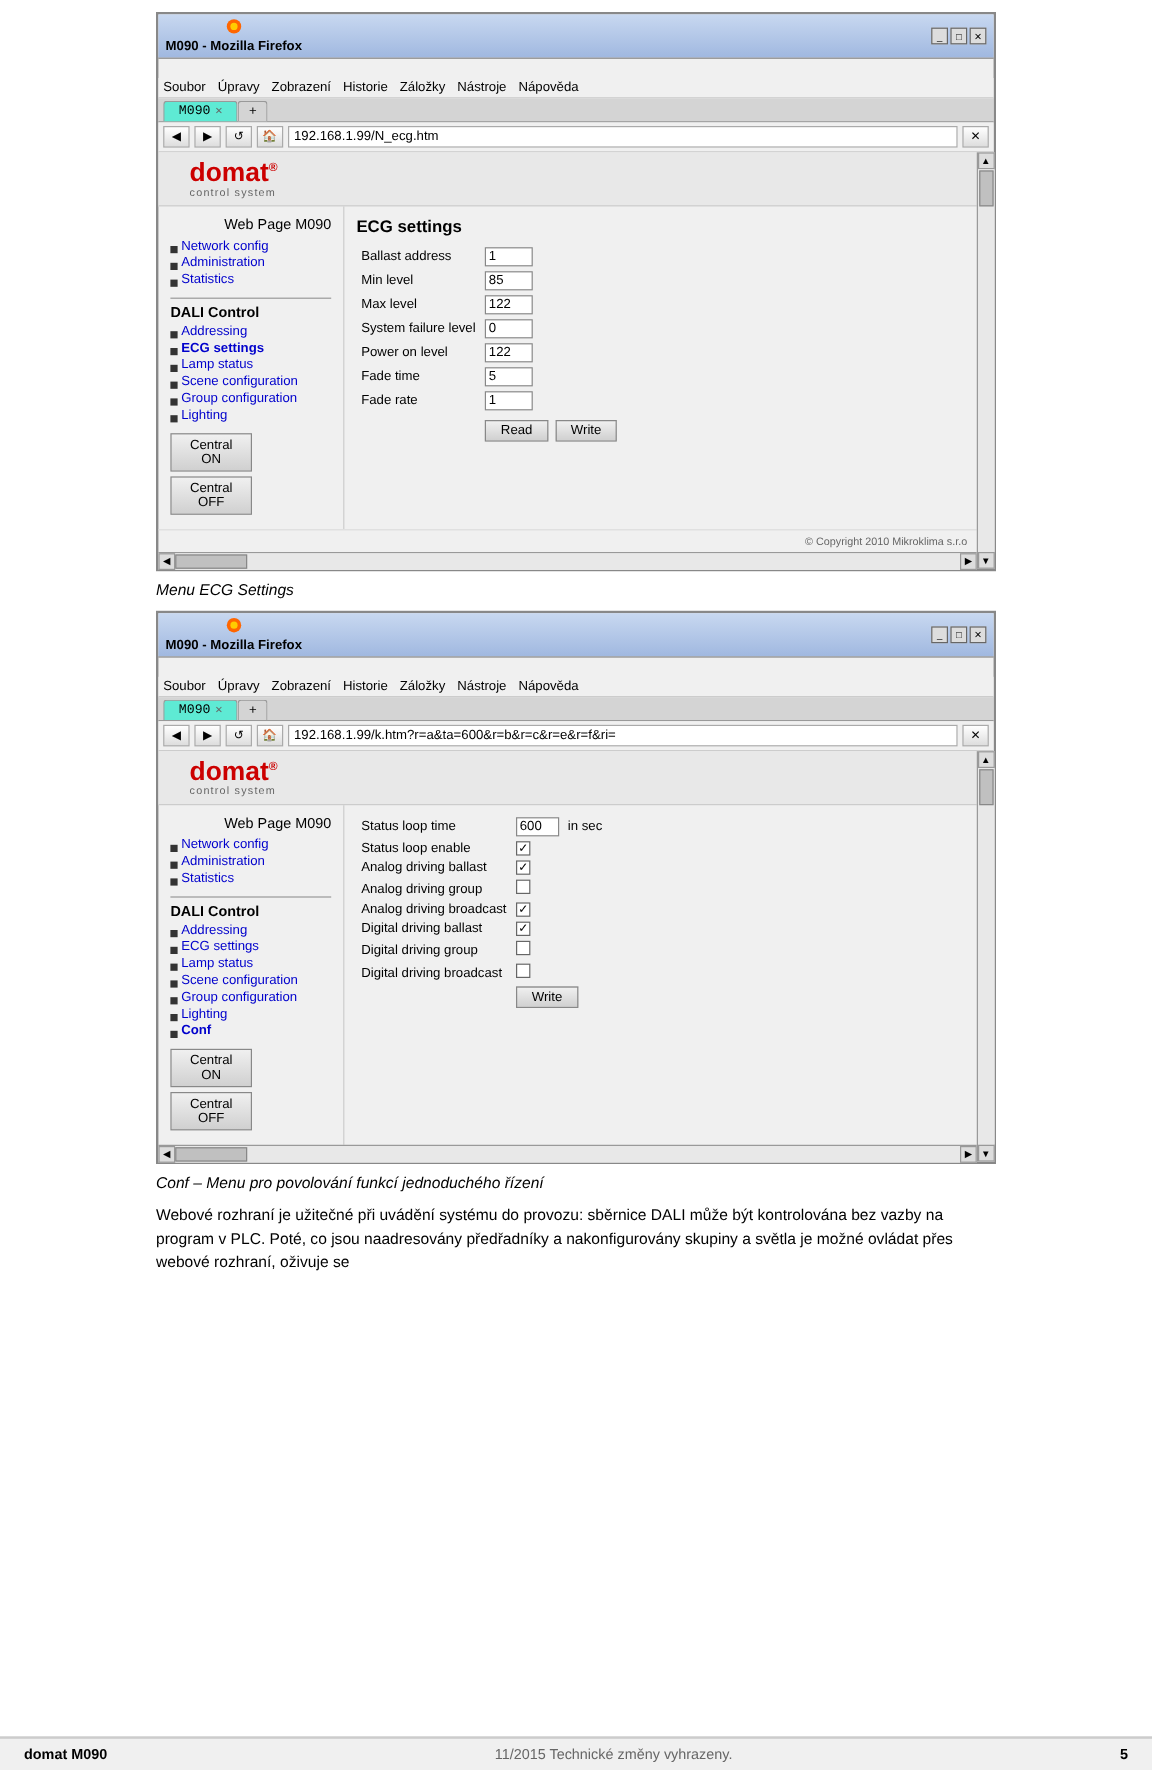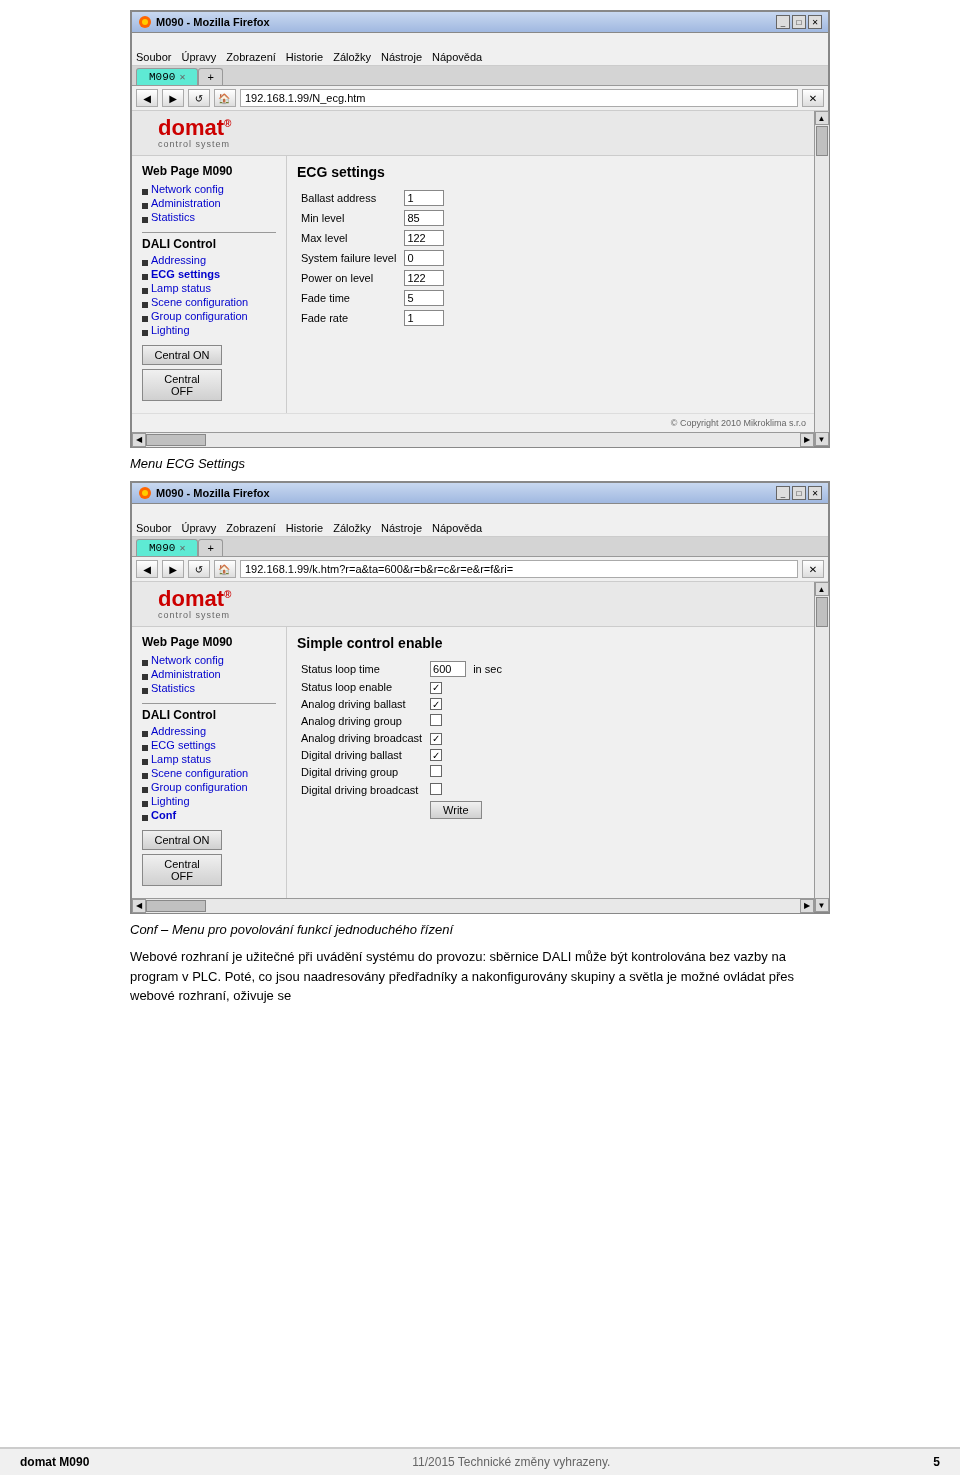--- a/index.html
+++ b/index.html
@@ -34,20 +34,21 @@
       justify-content: space-between;
       border-bottom: 1px solid #888;
     }
 
     .browser-titlebar-left {
       display: flex;
       align-items: center;
       gap: 4px;
       font-size: 11px;
       font-weight: bold;
+      flex-direction: column;
     }
 
     .browser-titlebar-right {
       display: flex;
       gap: 2px;
     }
 
     .win-btn {
       width: 14px;
       height: 14px;
@@ -168,24 +169,25 @@
     }
 
     .left-sidebar {
       width: 155px;
       padding: 8px 10px;
       border-right: 1px solid #ccc;
       flex-shrink: 0;
     }
 
     .sidebar-title {
-      font-weight: bold;
+      font-weight: normal;
       font-size: 12px;
       margin-bottom: 4px;
       color: #000;
+      text-align: right;
     }
 
     .sidebar-section {
       margin-bottom: 8px;
     }
 
     .sidebar-divider {
       border: none;
       border-top: 1px solid #999;
       margin: 4px 0;
@@ -222,21 +224,21 @@
     }
 
     .central-btn {
       display: block;
       background: linear-gradient(to bottom, #f0f0f0, #d0d0d0);
       border: 1px solid #888;
       padding: 3px 10px;
       font-size: 11px;
       cursor: pointer;
       margin-bottom: 4px;
-      width: 80px;
+      width: 68px;
       text-align: center;
     }
 
     .right-content {
       flex: 1;
       padding: 8px 10px;
     }
 
     .ecg-title {
       font-weight: bold;
@@ -577,20 +579,29 @@
                 <td><input class="form-input" value="122" type="text" style=""></td>
               </tr>
               <tr>
                 <td>Fade time</td>
                 <td><input class="form-input" value="5" type="text" style=""></td>
               </tr>
               <tr>
                 <td>Fade rate</td>
                 <td><input class="form-input" value="1" type="text" style=""></td>
               </tr>
+              <tr>
+                <td></td>
+                <td>
+                  <div class="read-write-row">
+                    <button class="rw-btn">Read</button>
+                    <button class="rw-btn">Write</button>
+                  </div>
+                </td>
+              </tr>
             </tbody>
               </table>
           </div>
         </div>
         <div class="copyright-footer">© Copyright 2010 Mikroklima s.r.o</div>
 
         <div class="horizontal-scrollbar">
           <div class="h-scroll-arrow">◀</div>
           <div class="h-scroll-track">
             <div class="h-scroll-thumb"></div>
@@ -713,21 +724,20 @@
               <a class="sidebar-link active">
                 <span class="bullet-sq"></span>
                 <span>Conf</span>
               </a>
             </div>
             <button class="central-btn">Central ON</button>
             <button class="central-btn">Central OFF</button>
           </div>
 
           <div class="right-content">
-            <div class="ecg-title">Simple control enable</div>
             <table class="control-table">
               <tbody>
                   <tr>
                 <td>Status loop time</td>
                 <td>
                   <input class="ctrl-input" value="600" type="text" style="">
                   <span class="insec-label">in sec</span>
                 </td>
               </tr>
               <tr>

